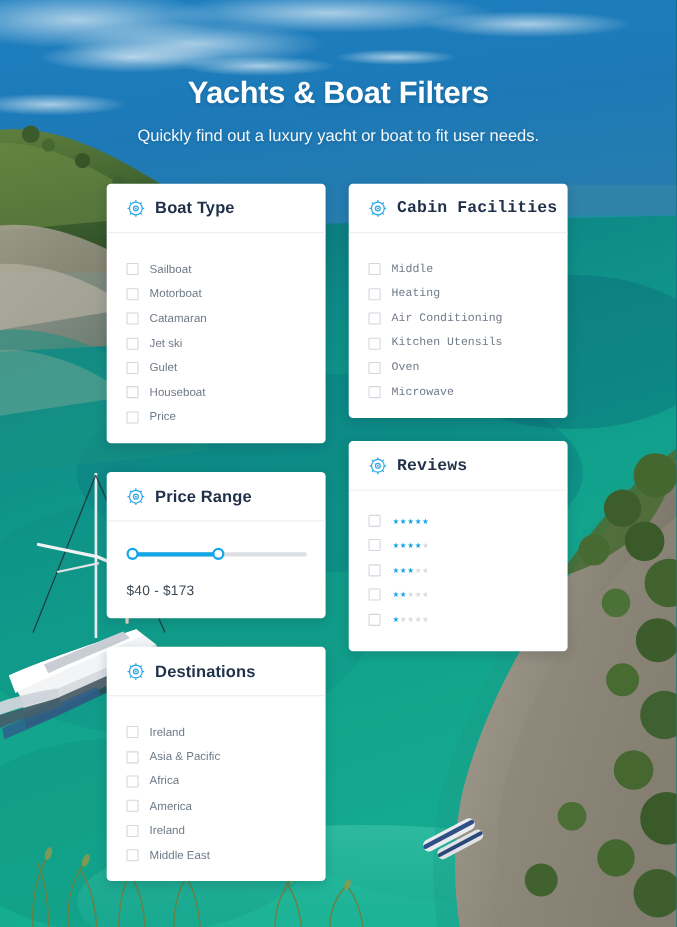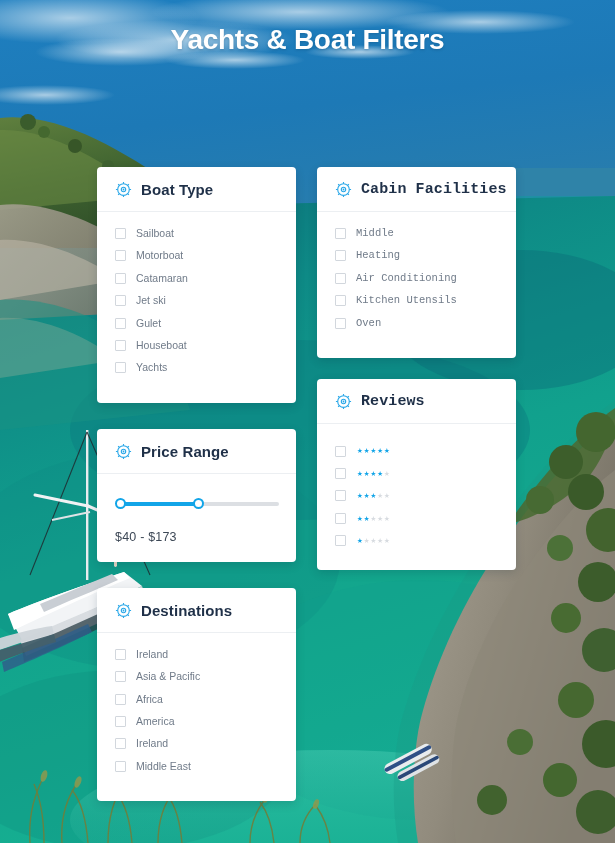--- a/index.html
+++ b/index.html
@@ -16,21 +16,21 @@
 
   
   #bg { position: absolute; inset: 0; overflow: hidden; }
   #bg svg { display: block; width: 615px; height: 843px; }
 
   
   .hero {
     position: absolute;
     top: 0; left: 0; right: 0;
     text-align: center;
-    padding-top: 23px;
+    padding-top: 68px;
     z-index: 5;
   }
   .hero-title {
     font-size: 28px;
     font-weight: bold;
     color: #ffffff;
     letter-spacing: -0.3px;
     line-height: 1.2;
     text-shadow: 0 1px 3px rgba(0,40,70,.22);
   }
@@ -76,21 +76,21 @@
     color: #1f3048;
     letter-spacing: .1px;
     white-space: nowrap;
   }
   .wheel-icon { flex: 0 0 auto; display: block; width: 17px; height: 17px; }
   .card-body { padding: 16px 16px 18px 18px; }
 
   
   .opt {
     display: flex;
-    align-items: flex-start;
+    align-items: flex-end;
     gap: 10px;
     height: 22.4px;
     cursor: pointer;
   }
   .cbox {
     flex: 0 0 auto;
     width: 11px; height: 11px;
     border: 1px solid #d2d7dd;
     border-radius: 1px;
     background: #fff;
@@ -307,20 +307,21 @@
       <ellipse cx="126" cy="780" rx="3" ry="6" transform="rotate(20 126 780)"></ellipse>
       <ellipse cx="176" cy="788" rx="3" ry="6" transform="rotate(24 176 788)"></ellipse>
       <ellipse cx="266" cy="798" rx="2.6" ry="5" transform="rotate(18 266 798)"></ellipse>
       <ellipse cx="316" cy="804" rx="2.6" ry="5" transform="rotate(20 316 804)"></ellipse>
     </g>
   </svg>
 </div>
 
 <div class="hero">
   <div class="hero-title">Yachts &amp; Boat Filters</div>
+  <div class="hero-sub">Quickly find out a luxury yacht or boat to fit user needs.</div>
 </div>
 
 <div class="columns">
 
   <div class="col col-left">
 
     <div class="card">
       <div class="card-head">
         <span class="wheel-icon">
           <svg viewBox="0 0 24 24" width="17" height="17" aria-hidden="true">
@@ -356,21 +357,21 @@
             <div class="opt">
               <span class="cbox"></span>
               <span class="opt-label">Gulet</span>
             </div>
             <div class="opt">
               <span class="cbox"></span>
               <span class="opt-label">Houseboat</span>
             </div>
             <div class="opt">
               <span class="cbox"></span>
-              <span class="opt-label">Yachts</span>
+              <span class="opt-label">Price</span>
             </div>
           </div>
       </div>
     </div>
 
     <div class="card">
       <div class="card-head">
         <span class="wheel-icon">
           <svg viewBox="0 0 24 24" width="17" height="17" aria-hidden="true">
             <g fill="none" stroke="#2ba8e8" stroke-width="1.6">
@@ -474,20 +475,24 @@
               <span class="opt-label">Air Conditioning</span>
             </div>
             <div class="opt">
               <span class="cbox"></span>
               <span class="opt-label">Kitchen Utensils</span>
             </div>
             <div class="opt">
               <span class="cbox"></span>
               <span class="opt-label">Oven</span>
             </div>
+            <div class="opt">
+              <span class="cbox"></span>
+              <span class="opt-label">Microwave</span>
+            </div>
           </div>
       </div>
     </div>
 
     <div class="card">
       <div class="card-head">
         <span class="wheel-icon">
           <svg viewBox="0 0 24 24" width="17" height="17" aria-hidden="true">
             <g fill="none" stroke="#2ba8e8" stroke-width="1.6">
               <circle cx="12" cy="12" r="8.2"></circle>

